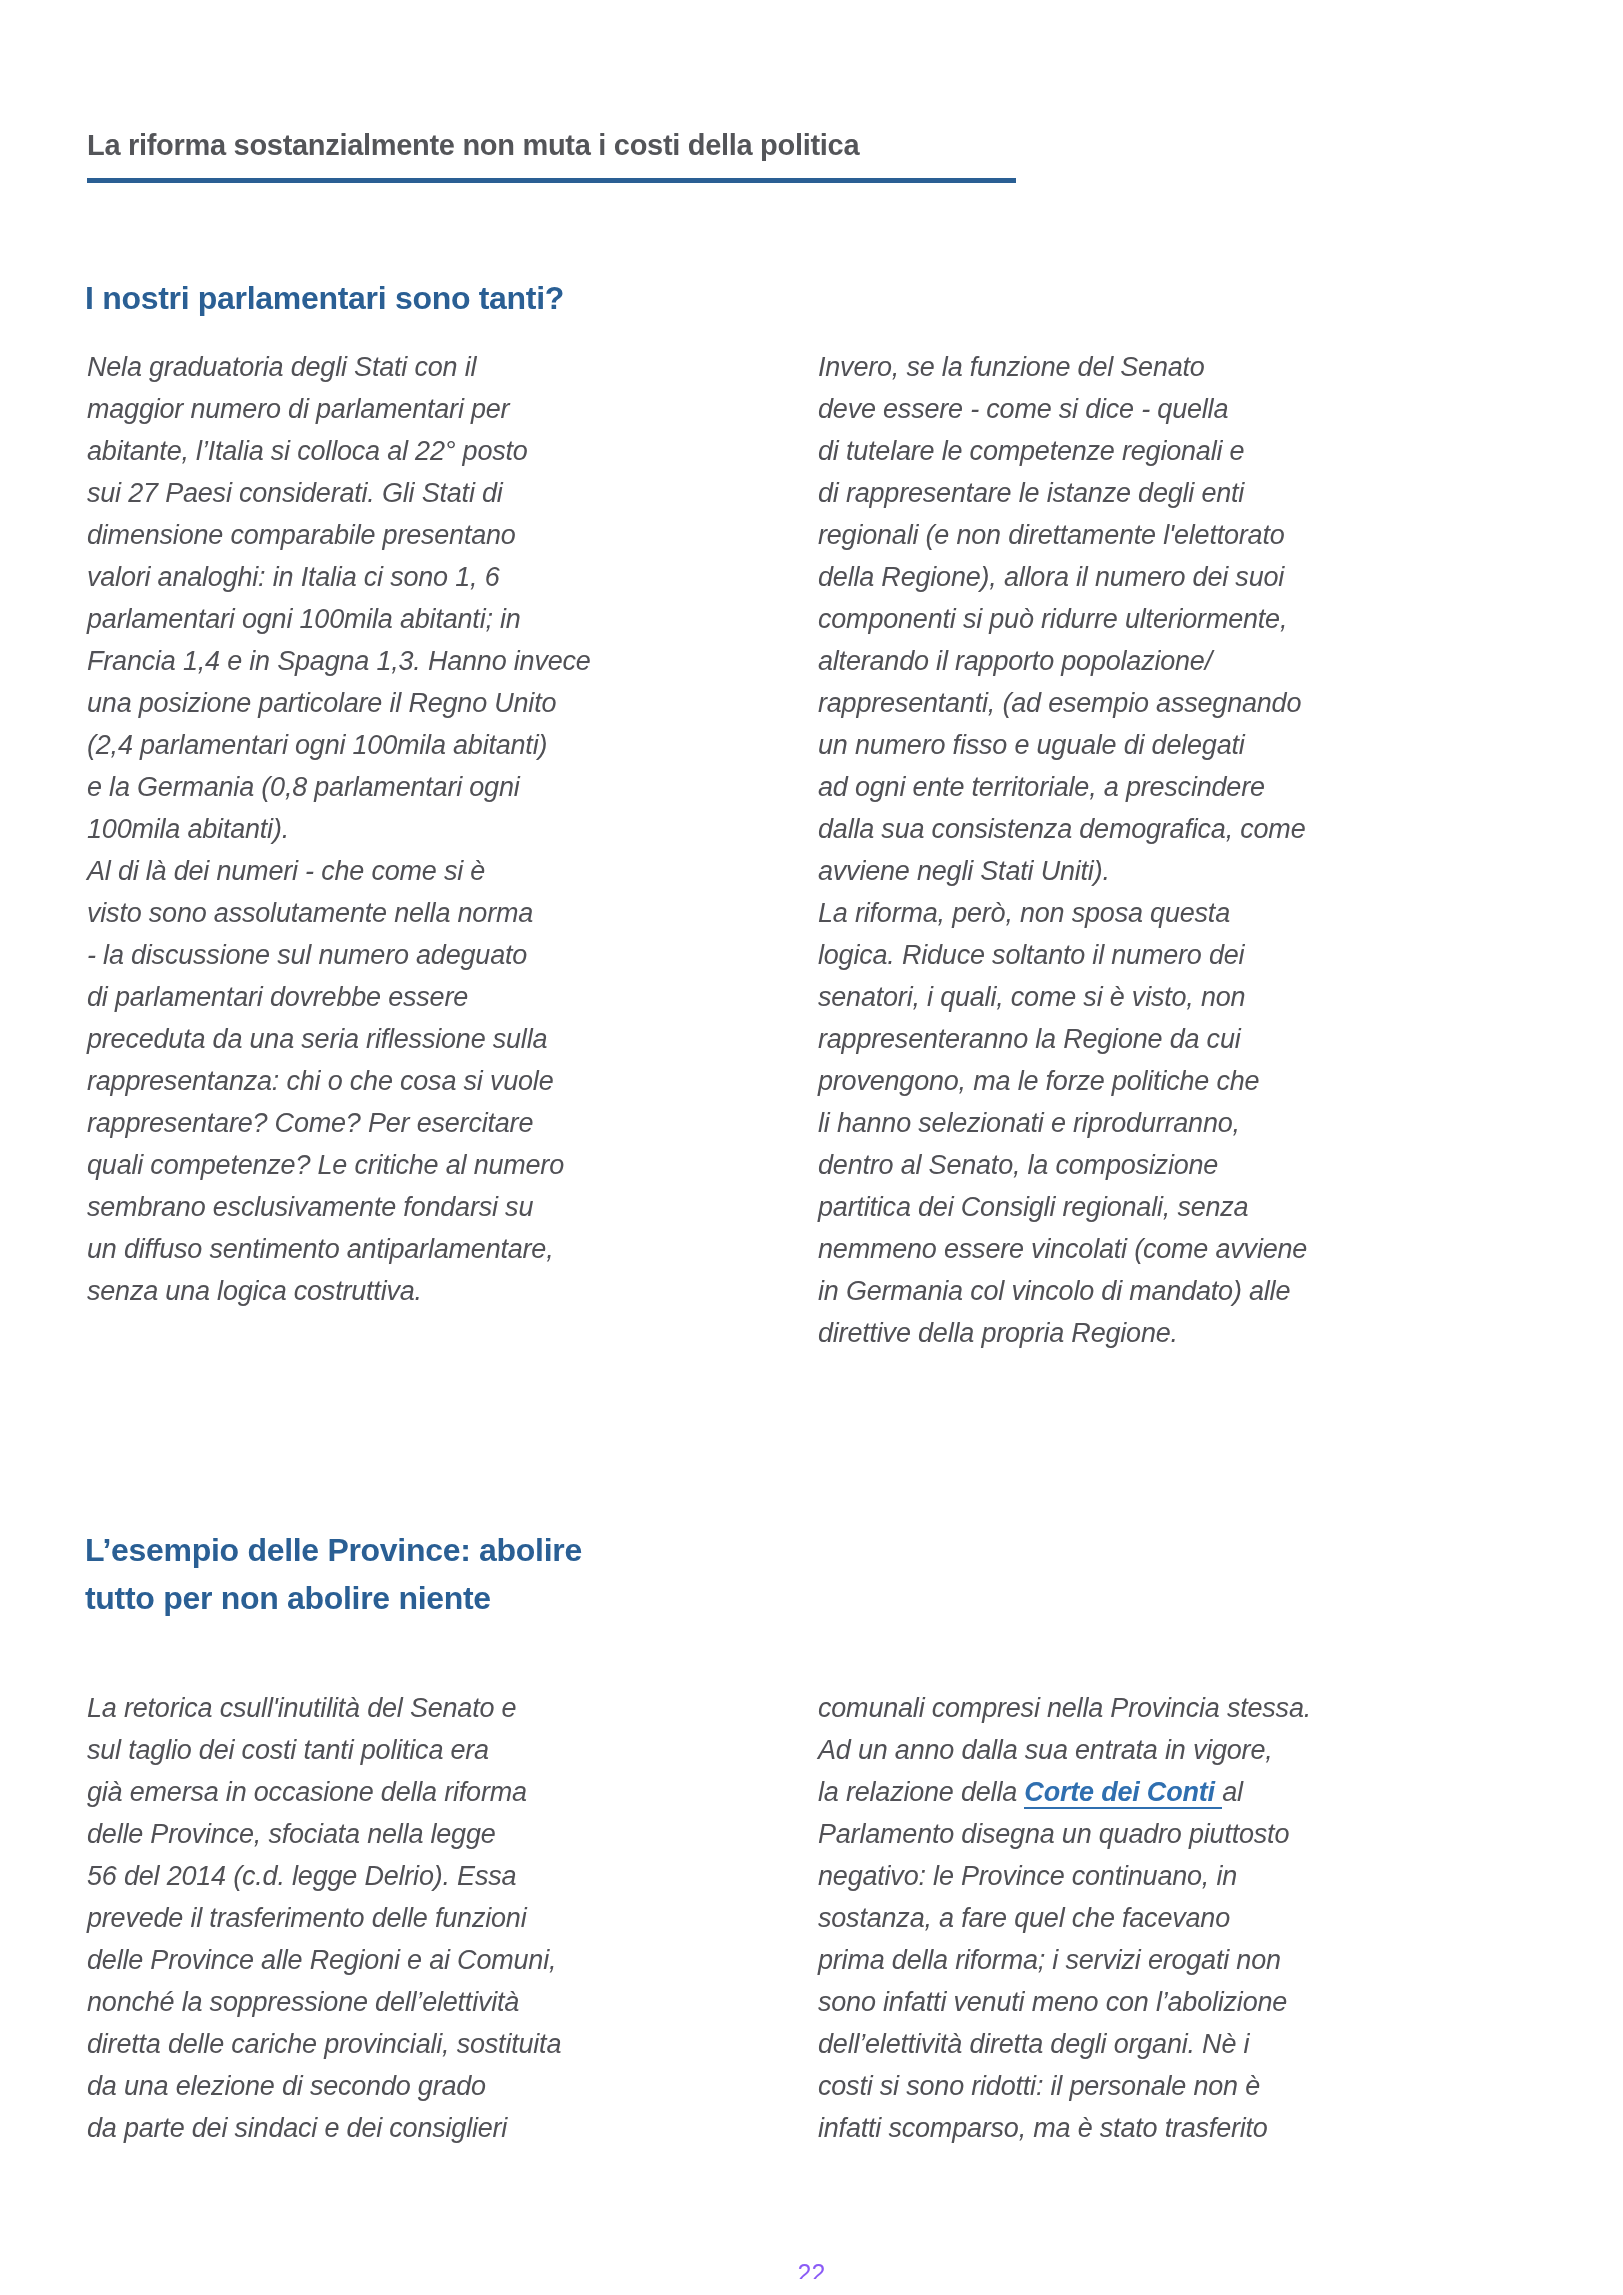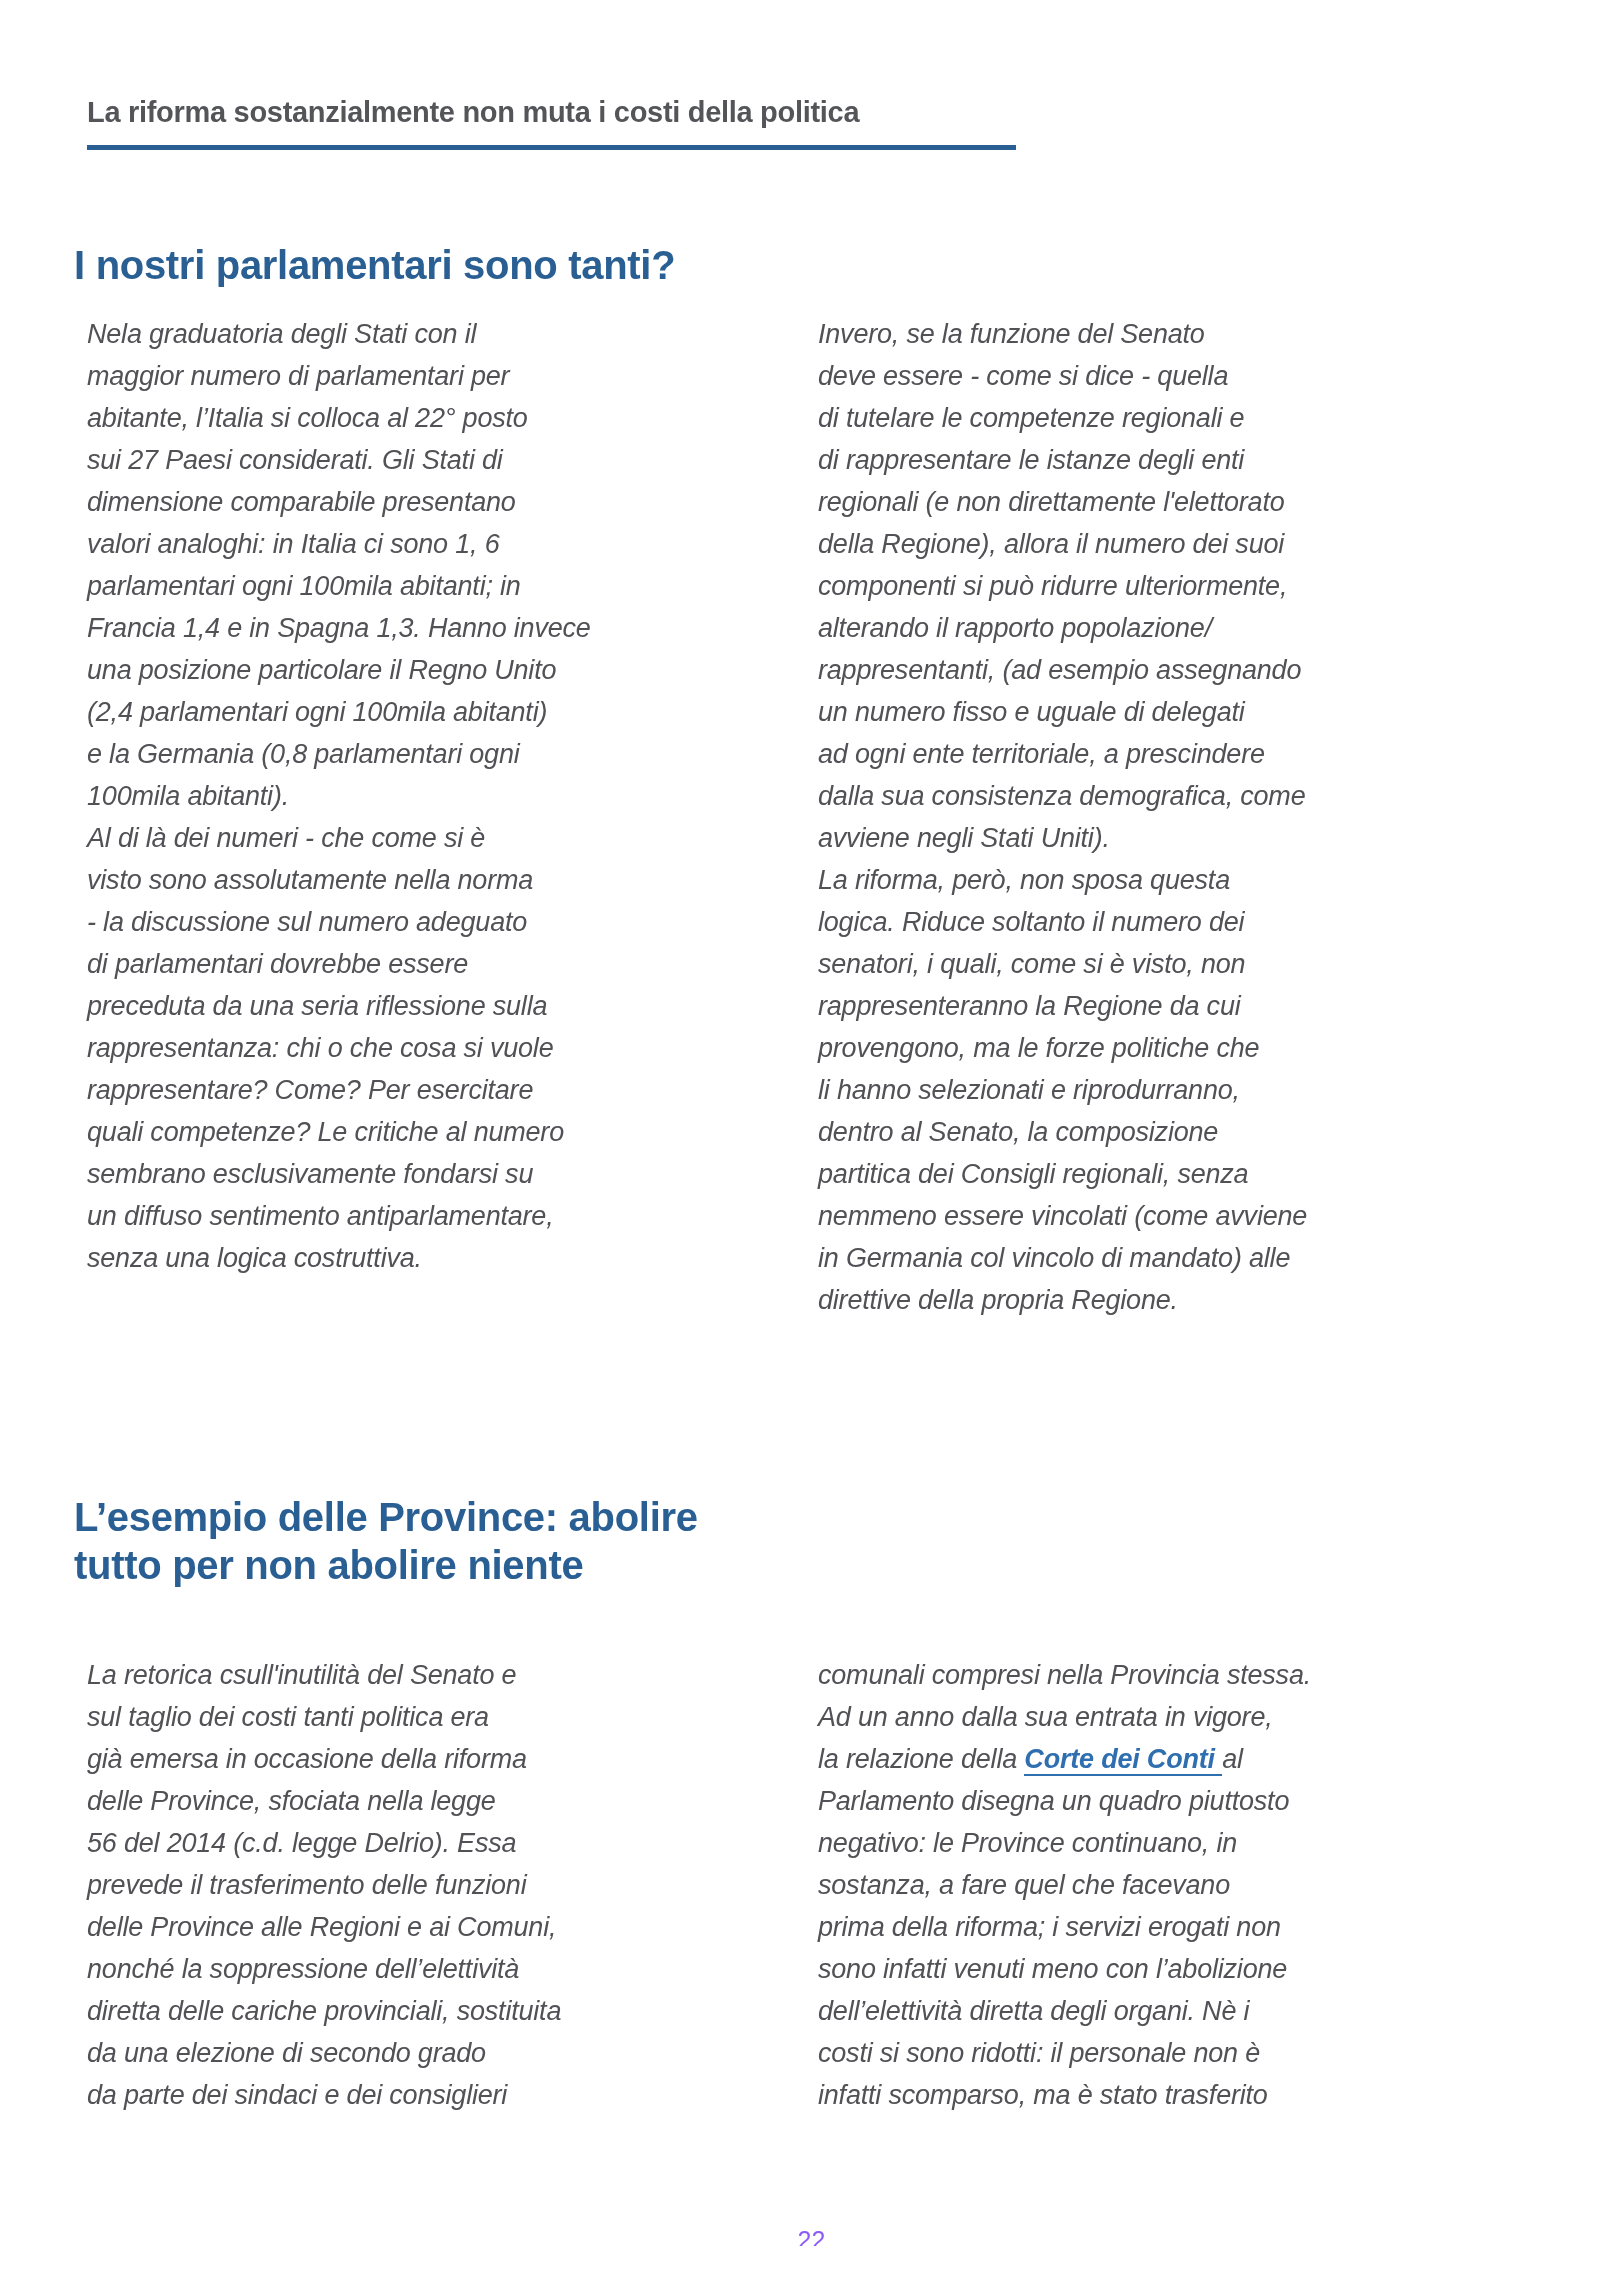--- a/index.html
+++ b/index.html
@@ -7,20 +7,21 @@
     padding: 0;
     background: #ffffff;
   }
   .page {
     position: relative;
     width: 1623px;
     height: 2246px;
     background: #ffffff;
     overflow: hidden;
     font-family: "Liberation Sans", "DejaVu Sans", sans-serif;
+    margin-top: 33px;
   }
   .header-title {
     position: absolute;
     left: 87px;
     top: 96px;
     font-size: 29px;
     font-weight: 700;
     letter-spacing: -0.3px;
     color: #545559;
     white-space: nowrap;
@@ -28,22 +29,22 @@
   .header-rule {
     position: absolute;
     left: 87px;
     top: 145px;
     width: 929px;
     height: 5.2px;
     background: #2a5f94;
   }
   .section-heading {
     position: absolute;
-    left: 74px;
-    font-size: 40px;
+    left: 85px;
+    font-size: 32px;
     font-weight: 700;
     letter-spacing: -0.3px;
     color: #2a5f94;
     line-height: 48px;
     white-space: pre-line;
   }
   .heading-1 { top: 241px; }
   .heading-2 { top: 1493px; }
   .body-col {
     position: absolute;

